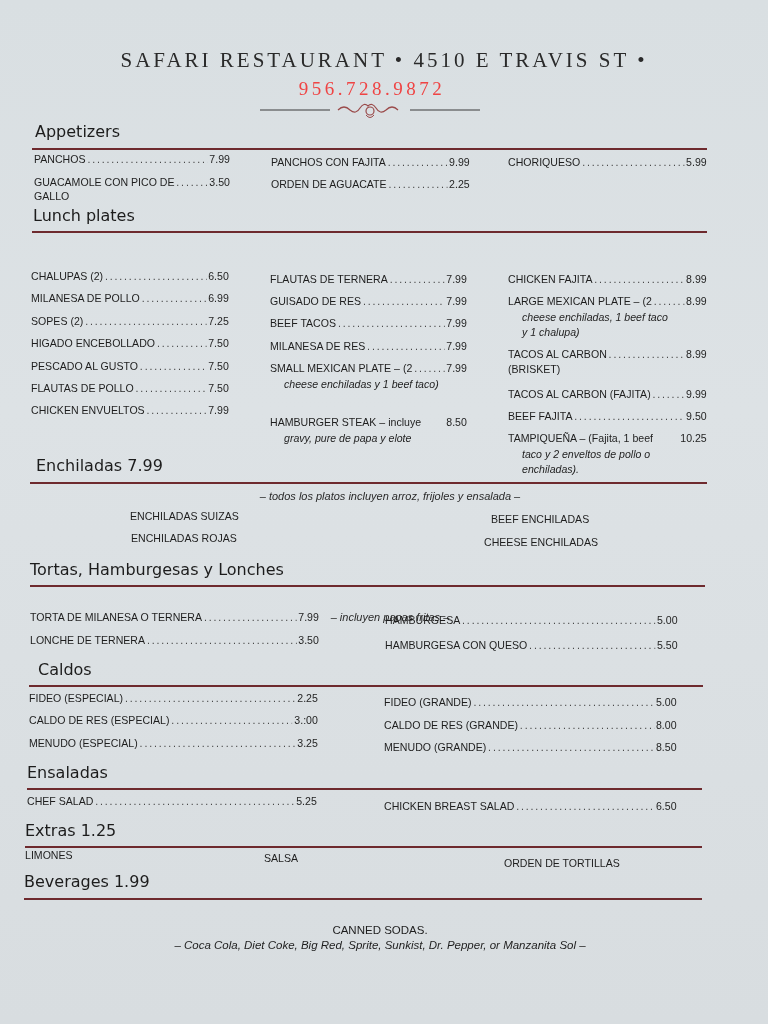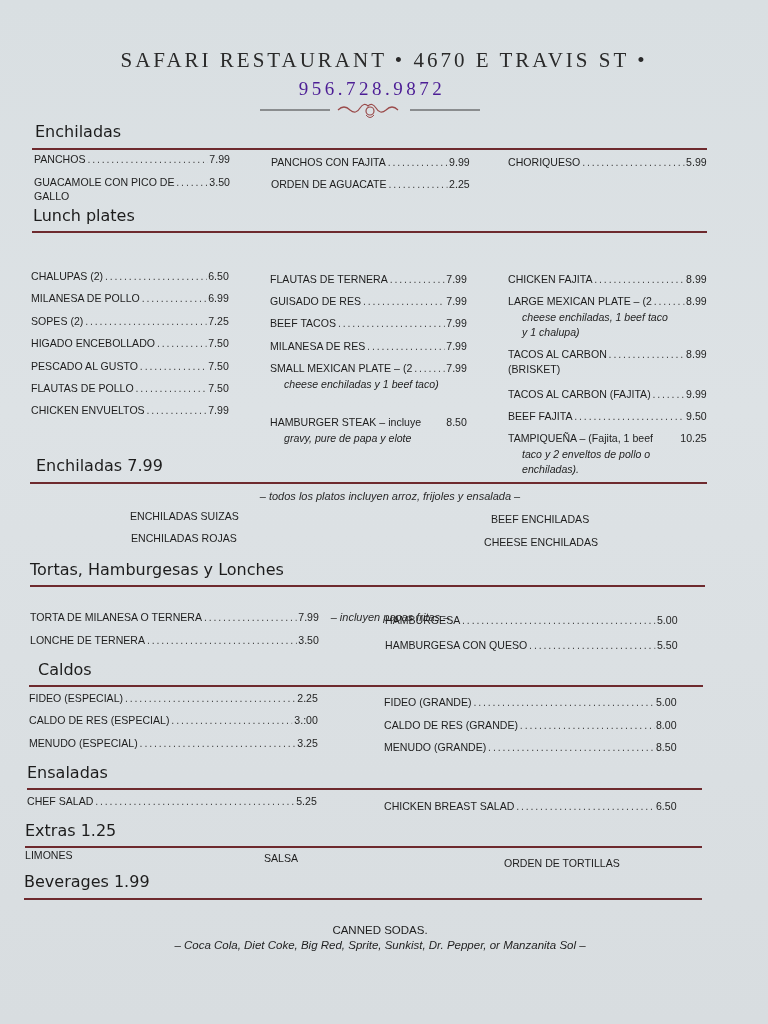--- a/index.html
+++ b/index.html
@@ -10,21 +10,21 @@
     color: #1e1e1e;
     position: relative;
   }
   .page { position: absolute; left: 0; top: 0; width: 768px; height: 1024px; }
   .hdr-title {
     position: absolute; top: 48px; left: 0; width: 768px; text-align: center;
     font-family: "Liberation Serif", serif; font-size: 21px; letter-spacing: 3px; color: #2a2a2a;
   }
   .hdr-phone {
     position: absolute; top: 78px; left: 0; width: 744px; text-align: center;
-    font-family: "Liberation Serif", serif; font-size: 19px; letter-spacing: 3.5px; color: #4c1d95;
+    font-family: "Liberation Serif", serif; font-size: 19px; letter-spacing: 3.5px; color: #ef4444;
   }
   .ornament { position: absolute; top: 100px; left: 258px; width: 224px; height: 20px; }
   .sec-title {
     position: absolute; font-family: "DejaVu Sans", sans-serif; font-size: 16px; color: #1c1c1c;
   }
   .rule { position: absolute; height: 2px; background: #6e2a2e; }
   .note {
     position: absolute; text-align: center; font-style: italic; font-size: 11px; color: #2a2a2a;
     font-family: "Liberation Sans", sans-serif;
   }
@@ -38,31 +38,31 @@
   .sub { position: absolute; font-size: 11.5px; font-style: italic; color: #1e1e1e; line-height: 15px; transform: scaleX(0.92); transform-origin: left center; }
   .plain { position: absolute; font-size: 11.5px; color: #1e1e1e; white-space: nowrap; transform: scaleX(0.92); transform-origin: left center; }
   .bev { position: absolute; left: 30px; width: 700px; text-align: center; font-size: 12px; line-height: 16px; }
   .footer { position: absolute; top: 974px; left: 0; width: 724px; text-align: center; font-size: 12px; color: #c0473d; }
 </style>
 </head>
 <body>
 
 <div class="page">
 
-  <div class="hdr-title">SAFARI RESTAURANT • 4670 E TRAVIS ST •</div>
+  <div class="hdr-title">SAFARI RESTAURANT • 4510 E TRAVIS ST •</div>
   <div class="hdr-phone">956.728.9872</div>
   <svg class="ornament" viewBox="0 0 224 20">
     <line x1="2" y1="10" x2="72" y2="10" stroke="#3a3a3a" stroke-width="1"></line>
     <line x1="152" y1="10" x2="222" y2="10" stroke="#3a3a3a" stroke-width="1"></line>
     <path d="M80 10 q6 -6 12 0 q6 5 10 -2 q4 -6 8 -2 q4 -4 8 2 q4 7 10 2 q6 -6 12 0" fill="none" stroke="#9a4a4a" stroke-width="1.2"></path>
     <circle cx="112" cy="11" r="4" fill="none" stroke="#9a4a4a" stroke-width="1.2"></circle>
     <path d="M108 15 q4 5 8 0" fill="none" stroke="#9a4a4a" stroke-width="1"></path>
   </svg>
 
-  <div class="sec-title" style="top:122px;left:35px;">Enchiladas</div>
+  <div class="sec-title" style="top:122px;left:35px;">Appetizers</div>
   <div class="rule" style="top:148px;left:32px;width:675px;"></div>
   <div class="item" style="top:153px;left:34px;width:213px;">
       <span>PANCHOS</span>
       <span class="dots"></span>
       <span>7.99</span>
     </div>
   <div class="item" style="top:176px;left:34px;width:213px;">
       <span>GUACAMOLE CON PICO DE</span>
       <span class="dots"></span>
       <span>3.50</span>

